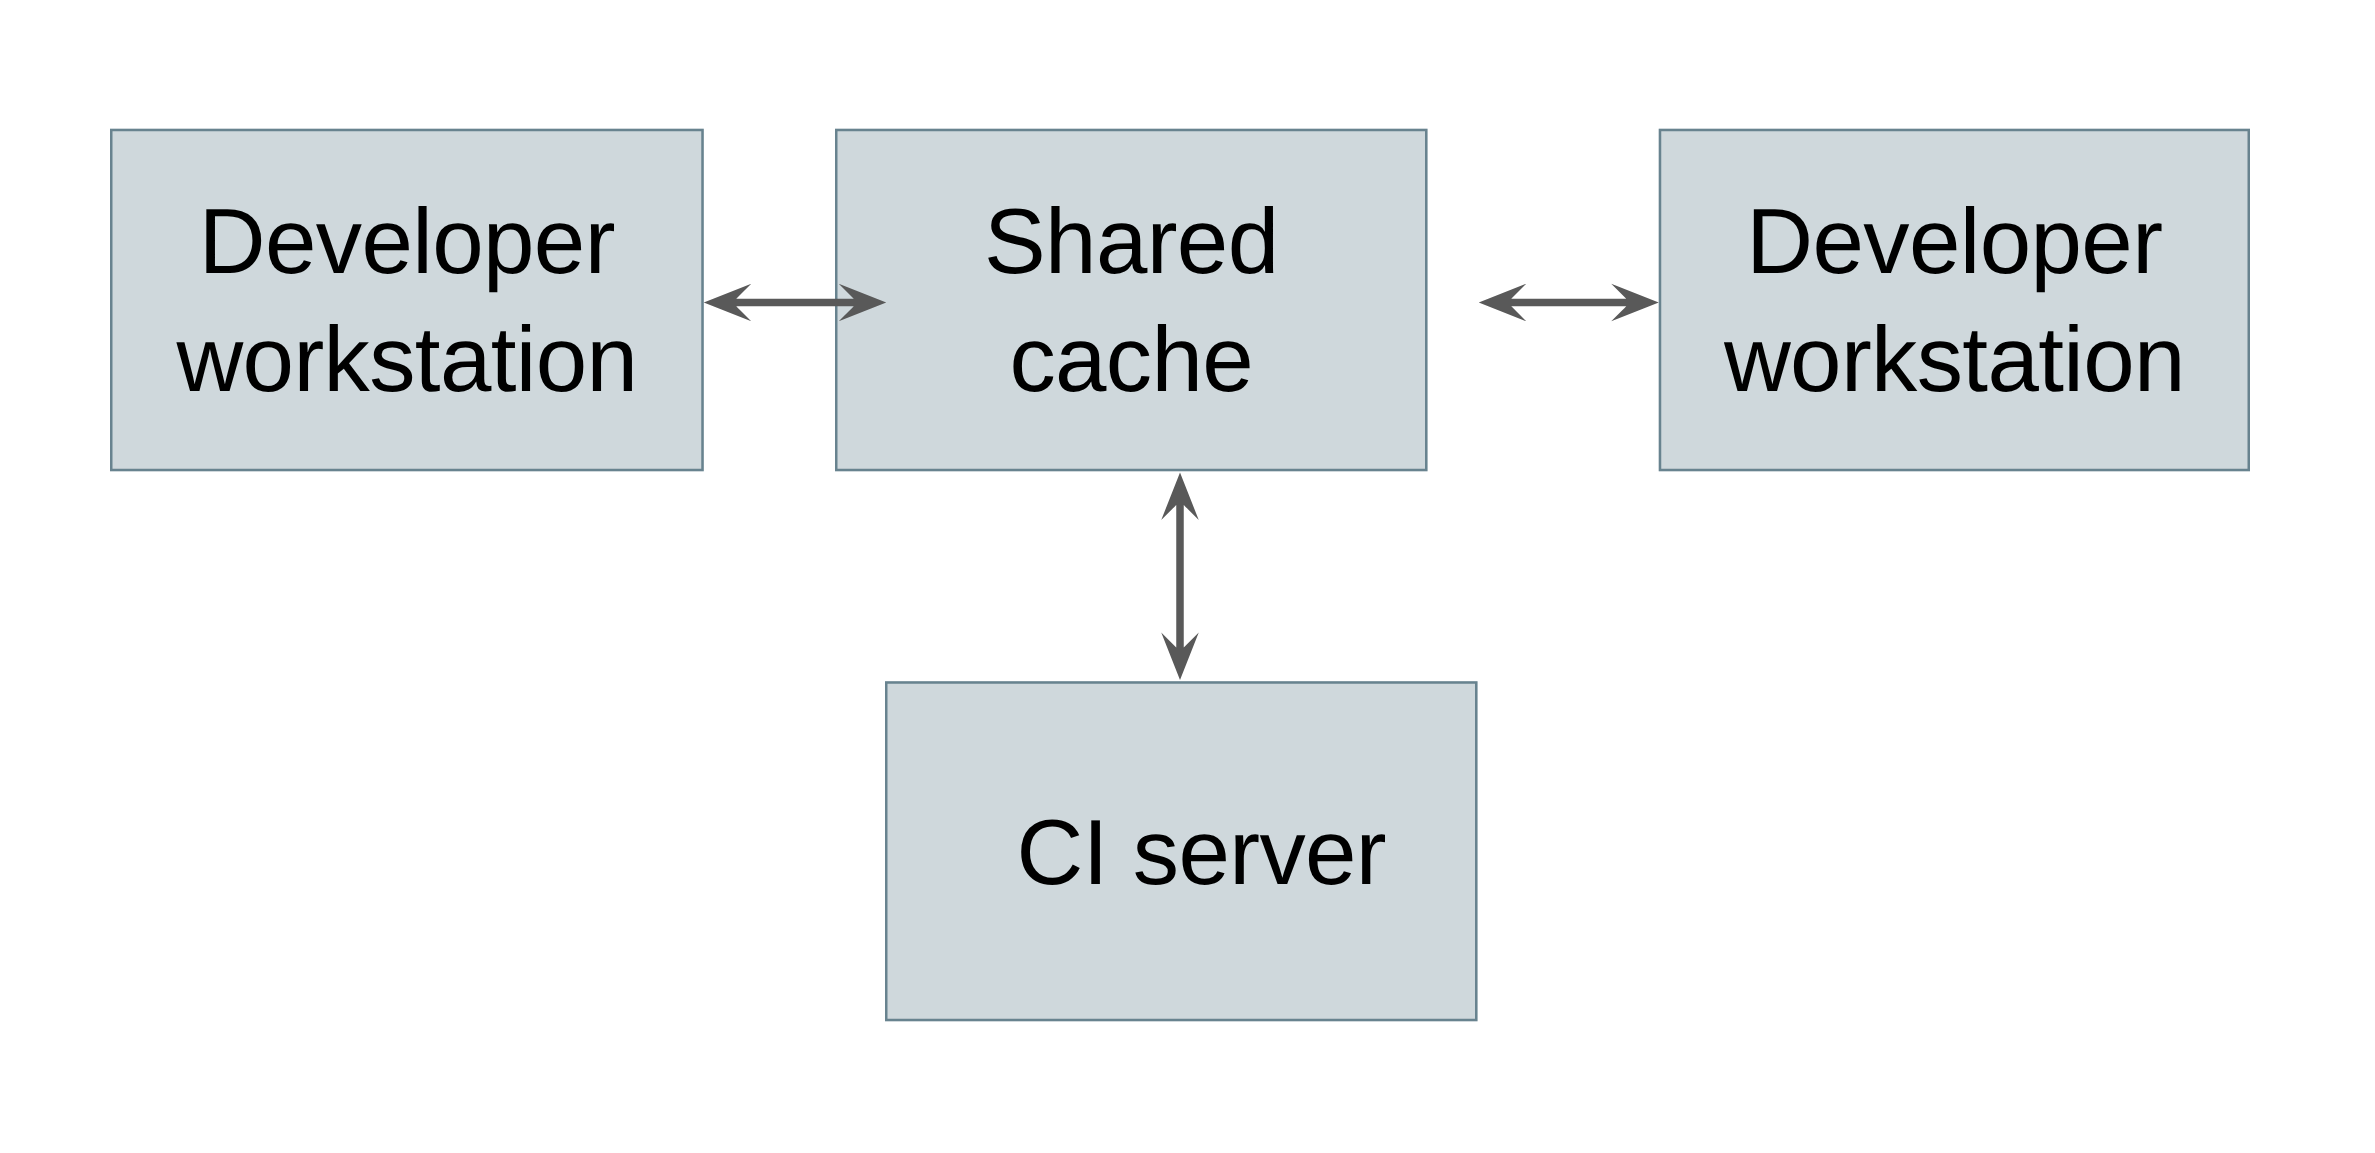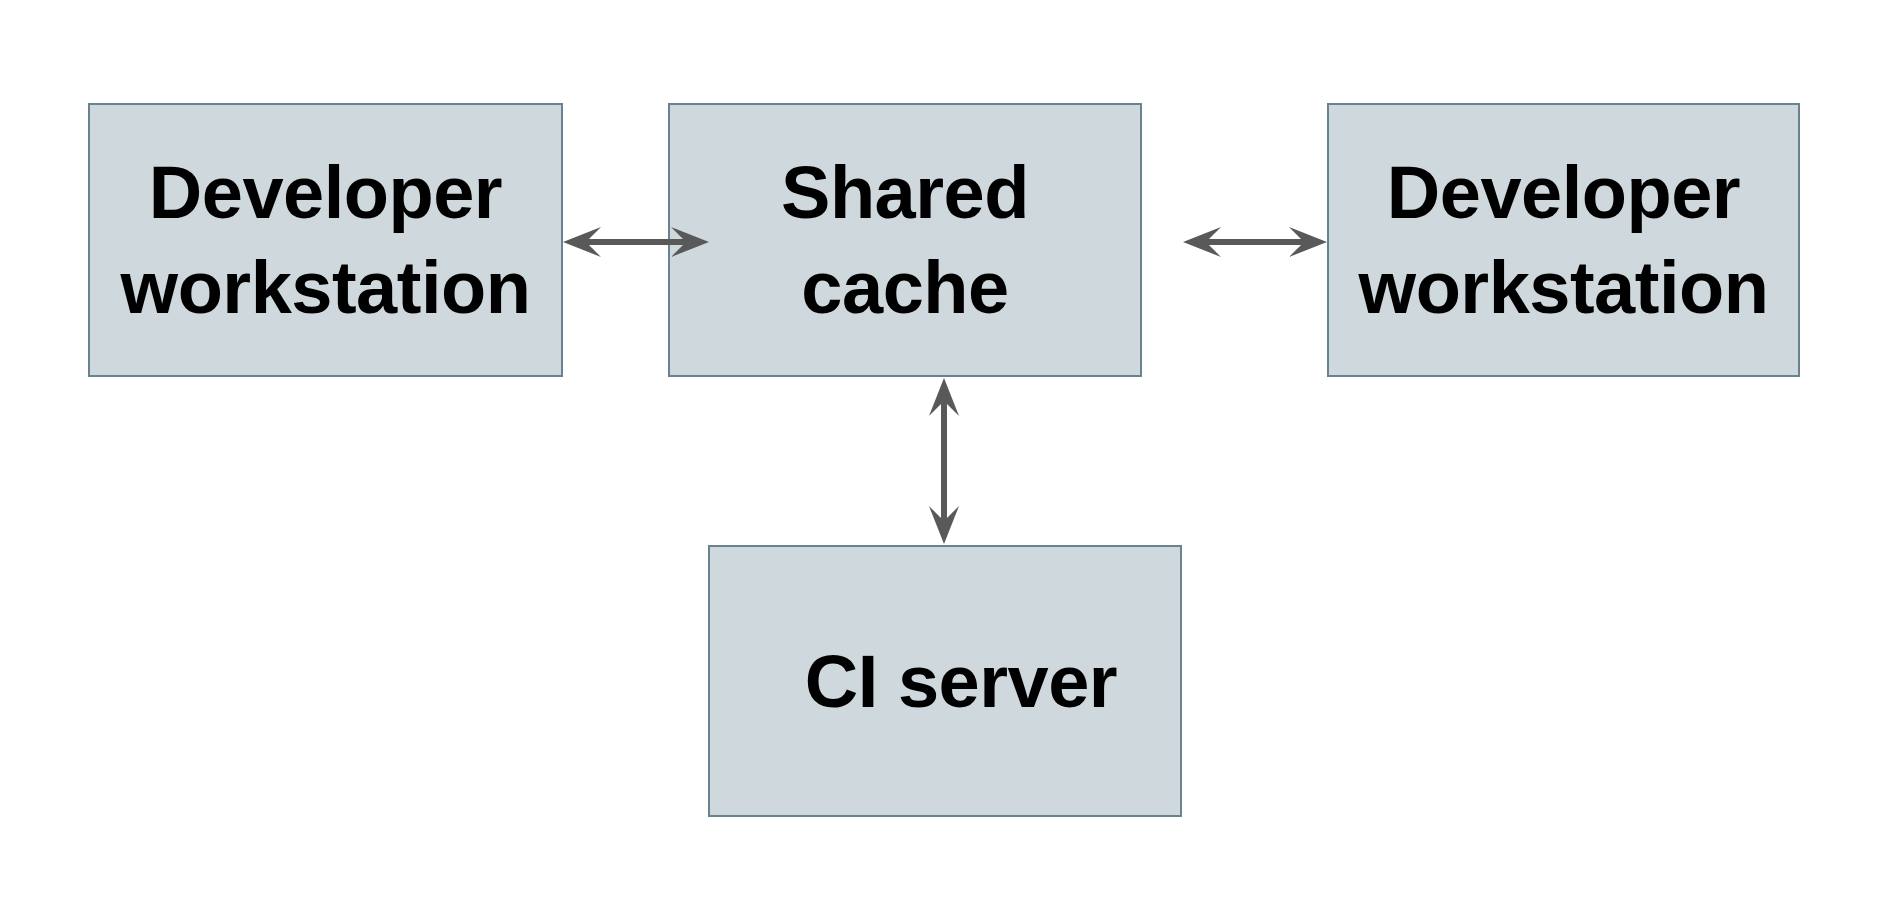--- a/index.html
+++ b/index.html
@@ -23,21 +23,21 @@
     border: 2px solid #68838f;
     display: flex;
     align-items: center;
     justify-content: center;
     text-align: center;
   }
   .node-label {
     color: #000000;
     font-size: 74px;
     line-height: 95px;
-    font-weight: 700;
+    font-weight: 400;
     letter-spacing: -0.5px;
     white-space: pre-line;
   }
   .connector {
     position: absolute;
     overflow: visible;
   }
   .connector svg {
     display: block;
     overflow: visible;

